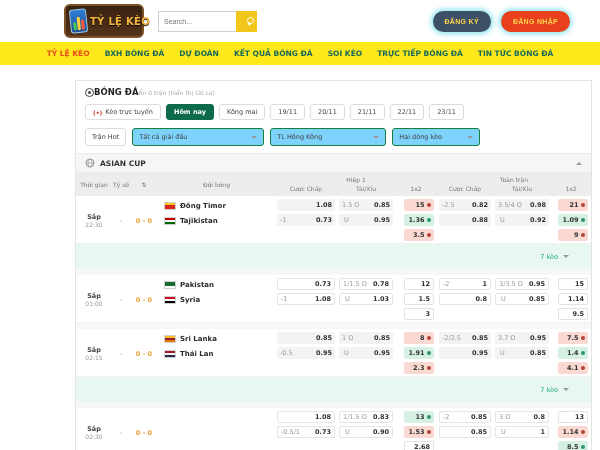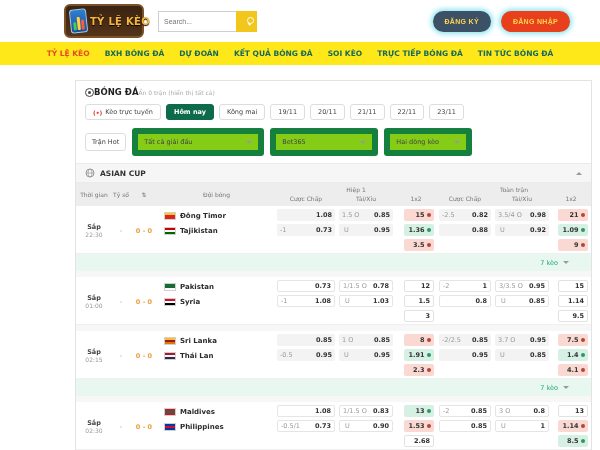--- a/index.html
+++ b/index.html
@@ -47,22 +47,22 @@
   .section-note { font-size:6px; color:#aaa; }
 
   .tabs { display:flex; gap:5px; padding:3px 9px 5px; align-items:center; }
   .chip { font-size:6.5px; color:#444; border:1px solid #ddd; border-radius:3px; padding:3px 7px;
     background:#fff; white-space:nowrap; cursor:pointer; display:flex; align-items:center; gap:3px; }
   .chip.active { background:#0d6b4c; border-color:#0d6b4c; color:#fff; font-weight:bold; }
   .live-dot { color:#e23b2e; font-size:6px; font-weight:bold; }
 
   .filters { display:flex; gap:6px; padding:3px 9px 7px; align-items:center; }
   .hot-chip { font-size:6.5px; color:#444; border:1px solid #ddd; border-radius:3px; padding:4px 6px; background:#fff; cursor:pointer; }
-  .select { display:flex; align-items:center; justify-content:space-between; border:6px solid #15803d;
-    border-radius:3px; padding:4px 6px; font-size:6.5px; color:#444; background:#84cc16; cursor:pointer; }
+  .select { display:flex; align-items:center; justify-content:space-between; border:1px solid #15803d;
+    border-radius:3px; padding:4px 6px; font-size:6.5px; color:#444; background:#7dd3fc; cursor:pointer; }
   .s1{width:132px}.s2{width:116px}.s3{width:108px}.s4{width:88px}
   .caret-down { width:0; height:0; border-left:3px solid transparent; border-right:3px solid transparent;
     border-top:3.5px solid #999; }
   .caret-up { width:0; height:0; border-left:3px solid transparent; border-right:3px solid transparent;
     border-bottom:3.5px solid #999; }
 
   .league-bar { display:flex; align-items:center; gap:5px; background:#f6f6f6; border-top:1px solid #ebebeb;
     border-bottom:1px solid #ebebeb; padding:4px 9px; }
   .league-name { font-size:7.5px; font-weight:bold; color:#333; }
   .league-bar .caret-up { margin-left:auto; }
@@ -97,21 +97,21 @@
   .pill.white { background:#fff; border:1px solid #e5e5e5; }
   .x2wrap { display:flex; justify-content:flex-end; padding:1px 3px; }
   .x2 { min-width:30px; justify-content:flex-end; }
   .x2.plain { background:#fff; border:1px solid #e2e2e2; }
   .x2.down { background:#f9d9d2; }
   .x2.up { background:#d7f0e4; }
   .dot { width:4.5px; height:4.5px; border-radius:50%; flex:none; }
   .x2.down .dot { background:#b5443a; }
   .x2.up .dot { background:#2c9666; }
 
-  .keo-strip { height:17px; background:#e8f7f0; display:flex; align-items:center; justify-content:flex-end;
+  .keo-strip { height:25px; background:#e8f7f0; display:flex; align-items:center; justify-content:flex-end;
     gap:5px; padding-right:22px; cursor:pointer; }
   .keo-label { font-size:6.5px; color:#25a87c; }
   .gap { height:6px; background:#f7f7f7; }
 </style>
 </head>
 <body>
 
 <div class="topbar">
   <div class="logo">
     <span class="logo-chart">
@@ -164,22 +164,22 @@
     <span class="chip">22/11</span>
     <span class="chip">23/11</span>
   </div>
 
   <div class="filters">
     <span class="hot-chip">Trận Hot</span>
     <span class="select s1">
       <span>Tất cả giải đấu</span>
       <span class="caret-down"></span>
     </span>
-    <span class="select s3">
-      <span>Bet365</span>
+    <span class="select s2">
+      <span>TL Hồng Kông</span>
       <span class="caret-down"></span>
     </span>
     <span class="select s4">
       <span>Hai dòng kèo</span>
       <span class="caret-down"></span>
     </span>
   </div>
 
   <div class="league-bar">
     <svg width="10" height="10" viewBox="0 0 10 10">
@@ -582,38 +582,20 @@
         <div class="span3" style="grid-column: 1;">
           <span class="t-day">Sắp</span>
           <span class="t-time">02:30</span>
         </div>
         <div class="span3" style="grid-column: 2;">
           <span class="t-dash">-</span>
         </div>
         <div class="span3" style="grid-column: 3;">
           <span class="t-score">0 - 0</span>
         </div>
-        <div class="teams">
-          <div class="team">
-            <span class="flag">
-              <i style="background: rgb(210, 16, 52);"></i>
-              <i style="background: rgb(0, 126, 58);"></i>
-              <i style="background: rgb(210, 16, 52);"></i>
-            </span>
-            <span class="t-name">Maldives</span>
-          </div>
-          <div class="team">
-            <span class="flag">
-              <i style="background: rgb(0, 56, 168);"></i>
-              <i style="background: rgb(206, 17, 38);"></i>
-              <i style="background: rgb(0, 56, 168);"></i>
-            </span>
-            <span class="t-name">Philippines</span>
-          </div>
-        </div>
         <div class="ocell" style="grid-area: 1 / 5;">
           <div class="pill white">
             <span class="line"></span>
             <span class="val">1.08</span>
           </div>
         </div>
         <div class="ocell" style="grid-area: 1 / 6;">
           <div class="pill white">
             <span class="line">1/1.5</span>
             <span class="side">O</span>

